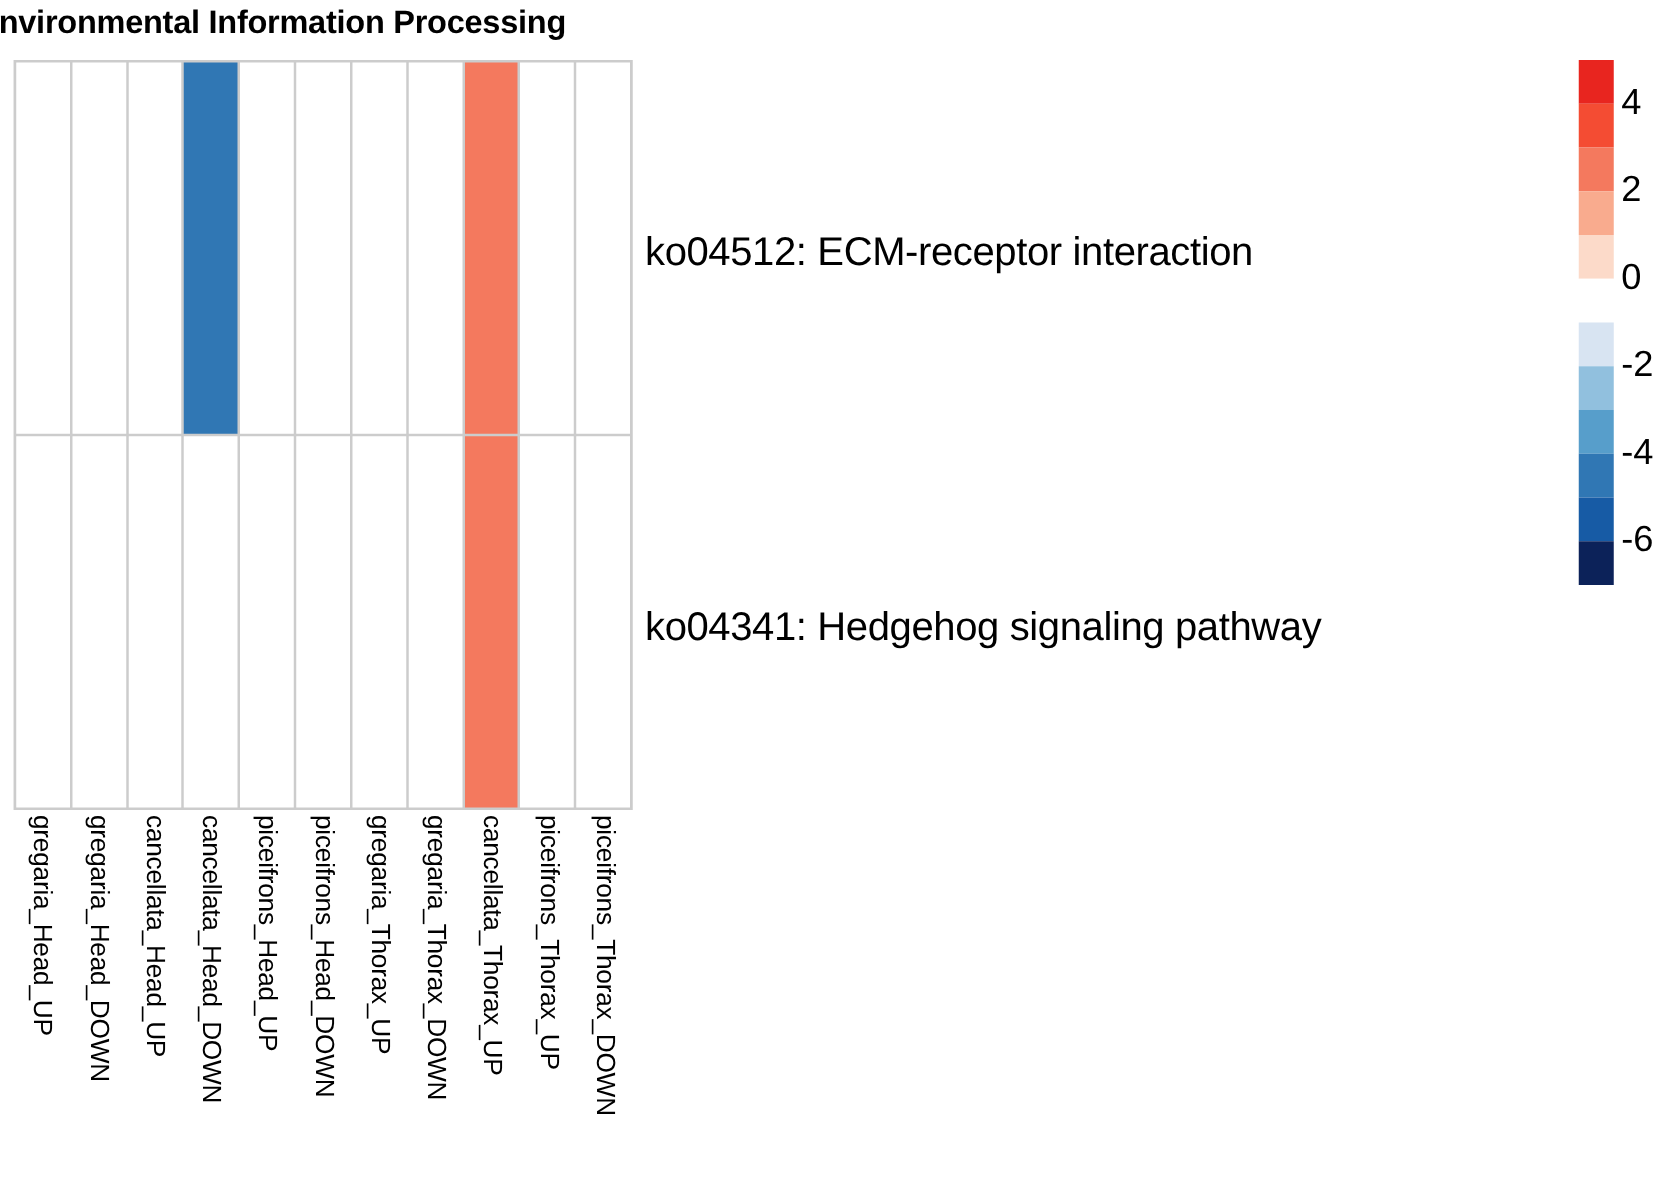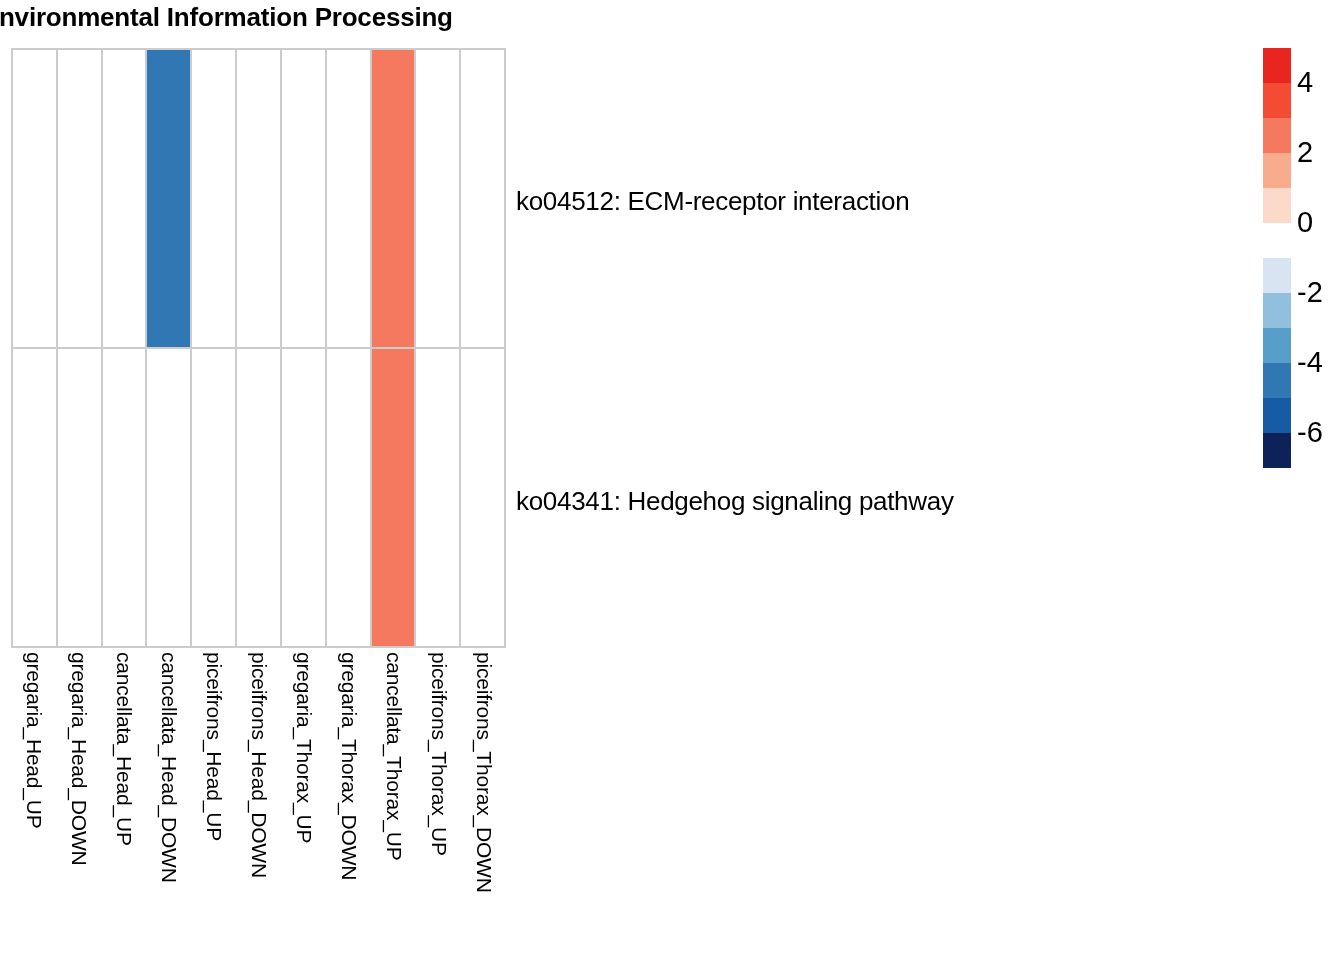--- a/index.html
+++ b/index.html
@@ -45,21 +45,21 @@
     box-sizing: border-box;
   }
   .hm-cell {
     background: #ffffff;
   }
 
   
   .row-label {
     position: absolute;
     left: 516px;
-    font-size: 26px;
+    font-size: 32px;
     line-height: 36px;
     white-space: nowrap;
     letter-spacing: -0.3px;
   }
   #row-label-0 { top: 183px; }
   #row-label-1 { top: 483px; }
 
   
   #col-labels {
     position: absolute;

